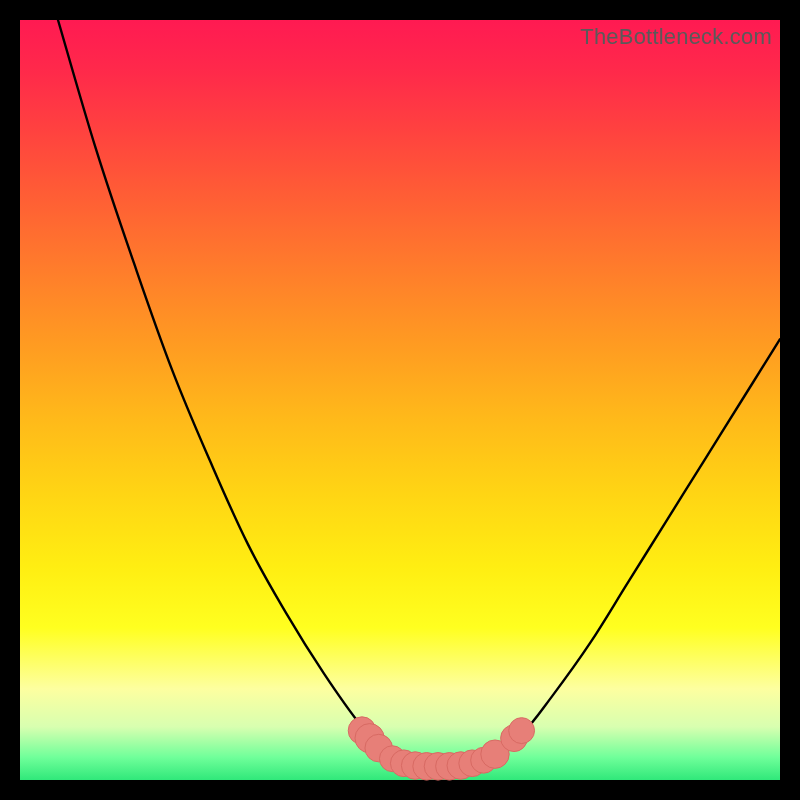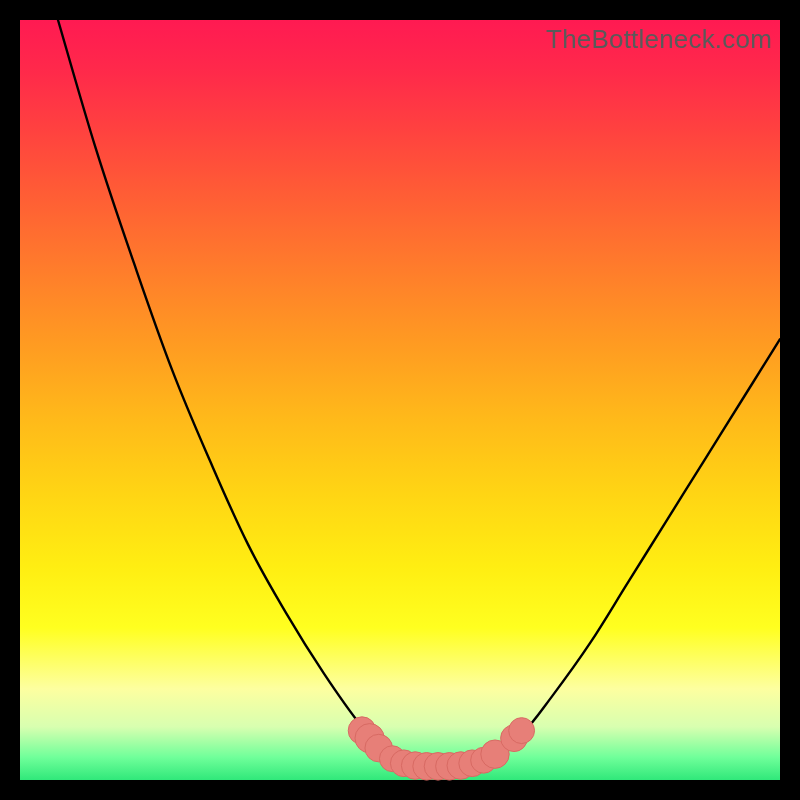--- a/index.html
+++ b/index.html
@@ -40,21 +40,21 @@
         #fdffa0 88%,
         #d8ffb0 93%,
         #70ff9a 97%,
         #30e87a 100%
       );
   }
   .watermark {
     position: absolute;
     top: 4px;
     right: 8px;
-    font-size: 26px;
+    font-size: 22px;
     color: #5a5a5a;
     letter-spacing: 0.2px;
     font-weight: 500;
   }
   svg.curve {
     position: absolute;
     left: 0;
     top: 0;
     width: 760px;
     height: 760px;

